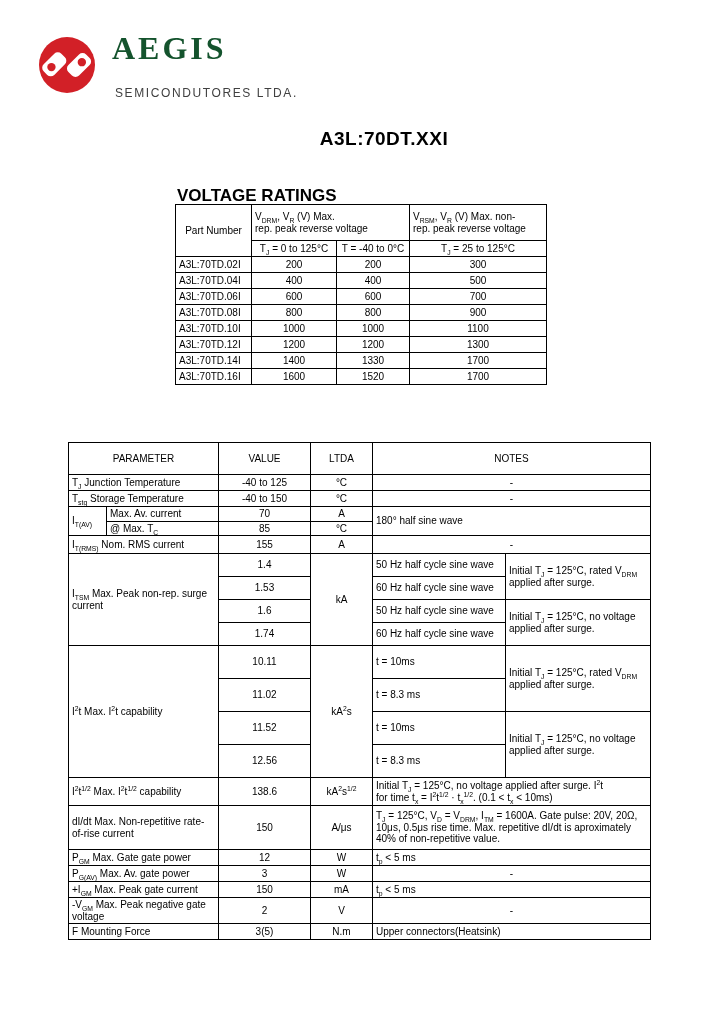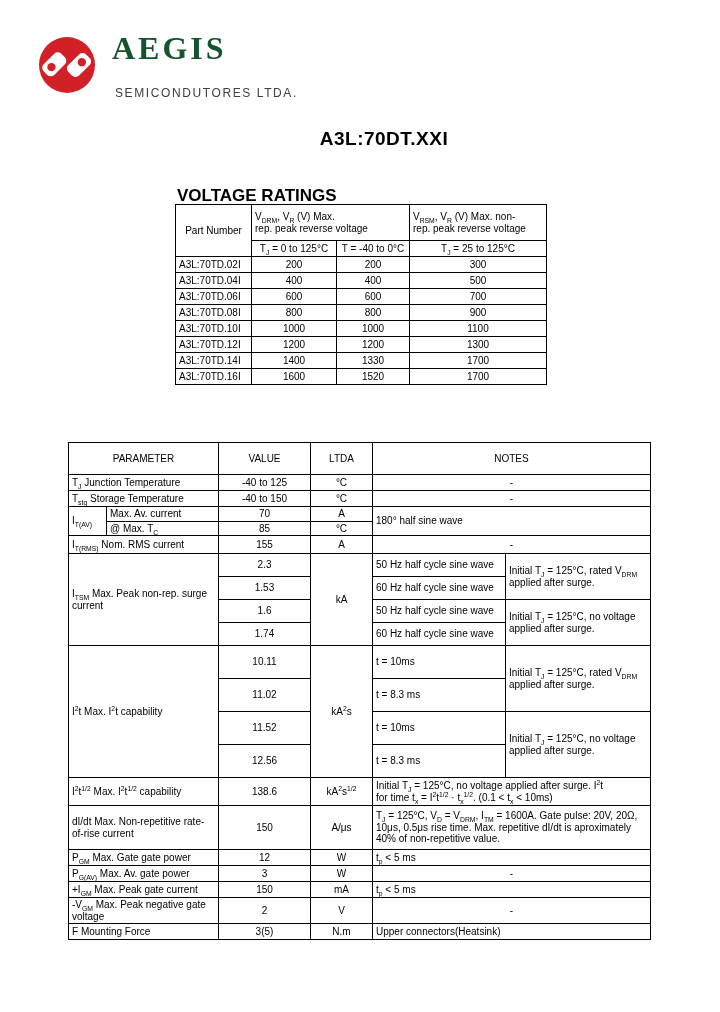--- a/index.html
+++ b/index.html
@@ -186,21 +186,21 @@
 
       <tr class="rh18">
         <td colspan="2"><span>I</span><sub>T(RMS)</sub><span> Nom. RMS current</span></td>
         <td class="c">155</td>
         <td class="c">A</td>
         <td colspan="2" class="c">-</td>
       </tr>
 
       <tr class="rh23">
         <td colspan="2" rowspan="4"><span>I</span><sub>TSM</sub><span> Max. Peak non-rep. surge current</span></td>
-        <td class="c">2.3</td>
+        <td class="c">1.4</td>
         <td class="c" rowspan="4">kA</td>
         <td>50 Hz half cycle sine wave</td>
         <td rowspan="2"><span>Initial T</span><sub>J</sub><span> = 125°C, rated V</span><sub>DRM</sub><span> applied after surge.</span></td>
       </tr>
       <tr class="rh23">
         <td class="c">1.53</td>
         <td>60 Hz half cycle sine wave</td>
       </tr>
       <tr class="rh23">
         <td class="c">1.6</td>

